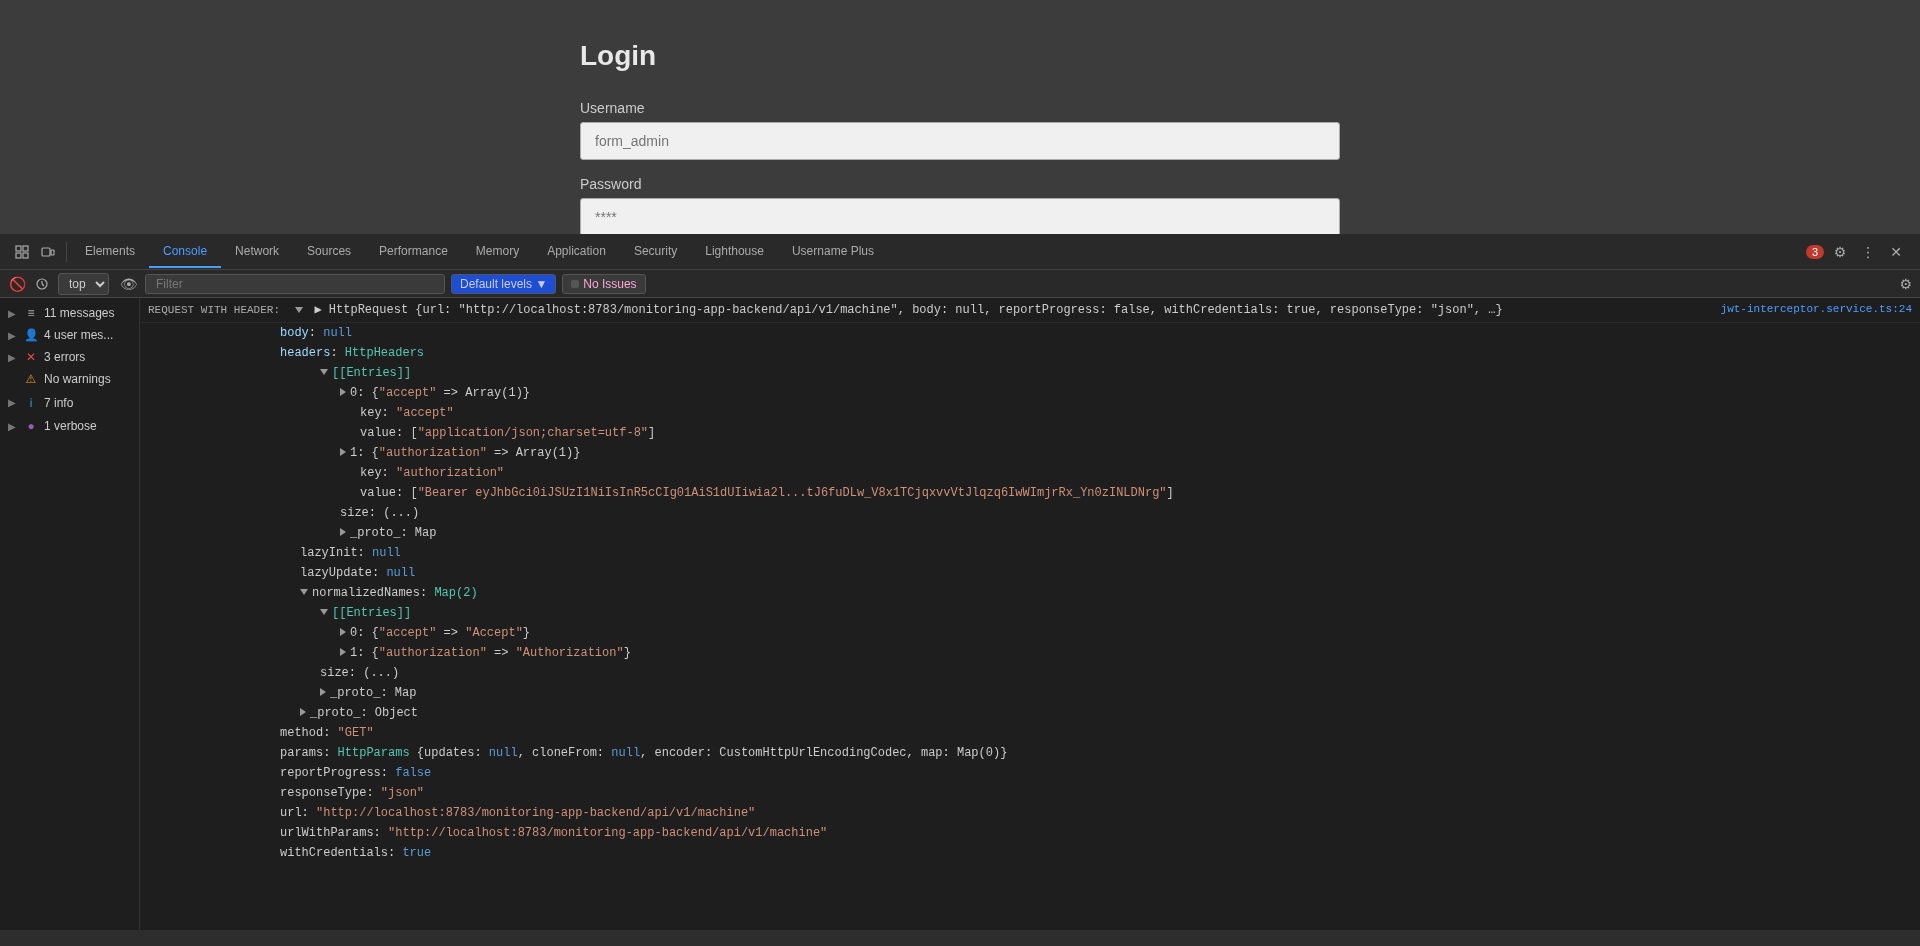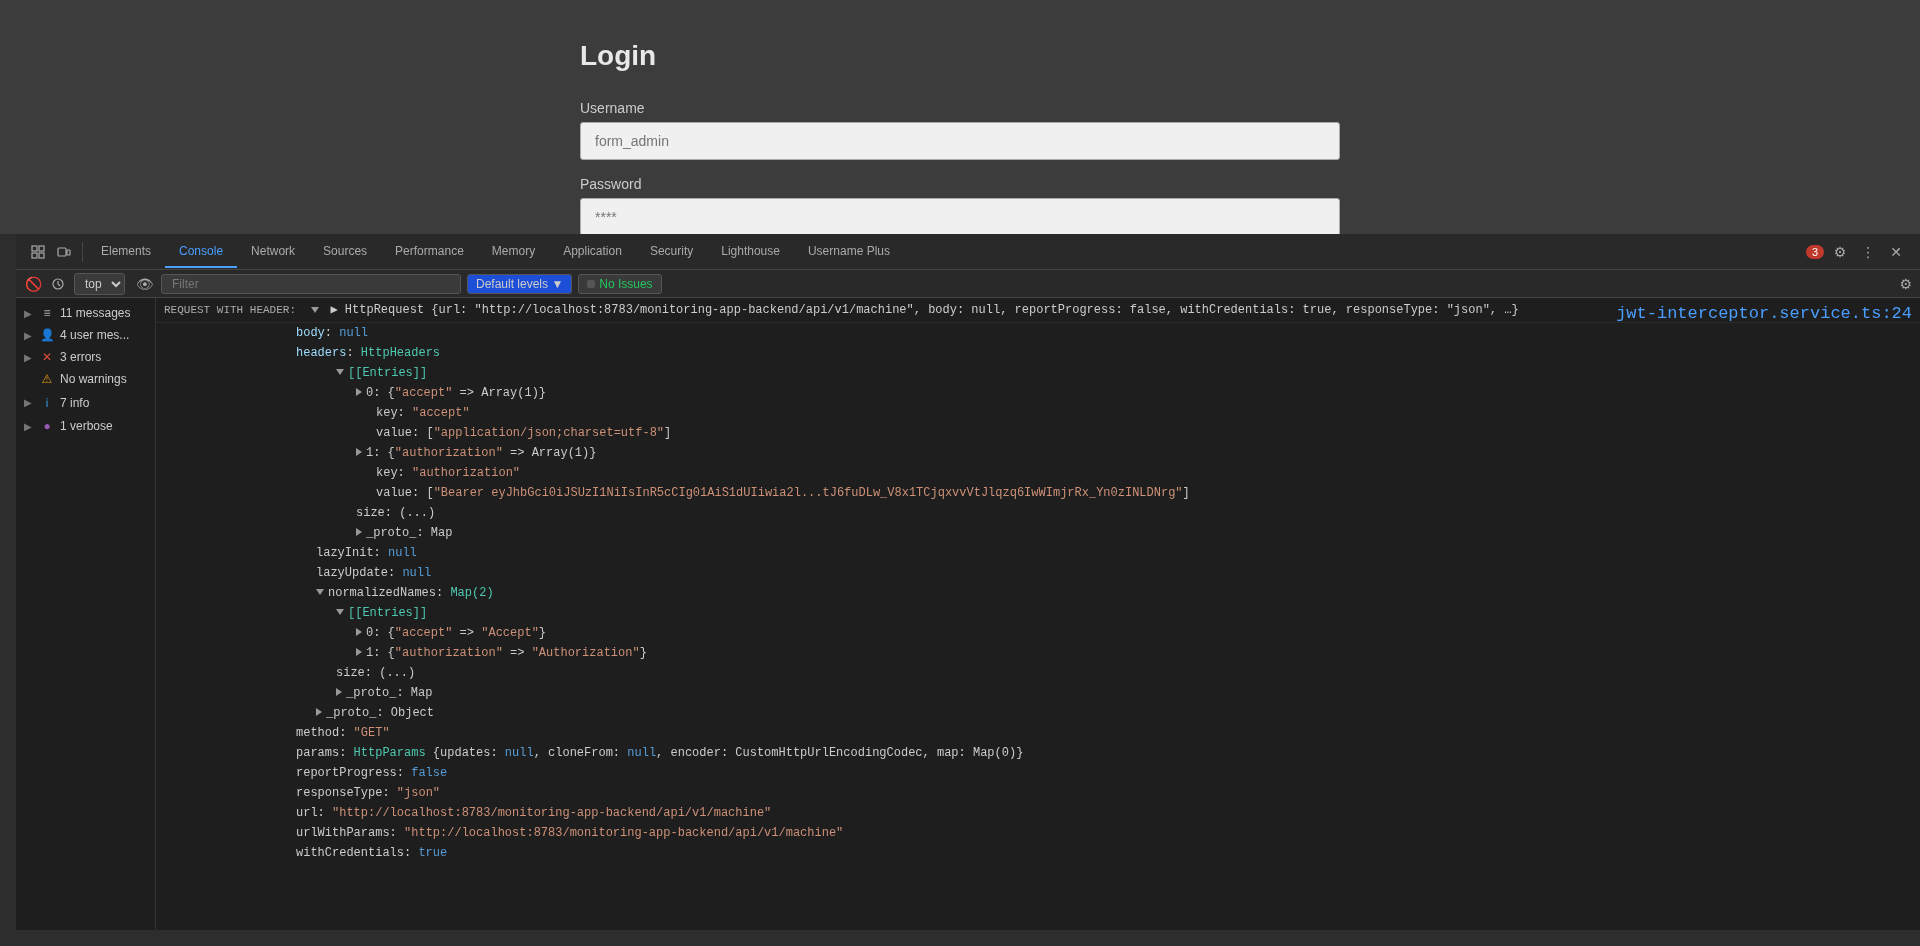--- a/index.html
+++ b/index.html
@@ -72,21 +72,20 @@
       cursor: pointer;
       text-decoration: none;
     }
 
     
     .devtools {
       background: #1e1e1e;
       height: 696px;
       display: flex;
       flex-direction: column;
-      margin-left: 16px;
     }
 
     
     .devtools-tabs {
       display: flex;
       align-items: center;
       background: #292929;
       border-bottom: 1px solid #444;
       height: 36px;
       padding: 0 4px;
@@ -198,21 +197,21 @@
       color: #ccc;
       border: 1px solid #555;
       border-radius: 3px;
       padding: 2px 8px;
       font-size: 12px;
       cursor: pointer;
     }
 
     .no-issues-badge {
       background: #3a3a3a;
-      color: #22c55e;
+      color: #f9a8d4;
       border: 1px solid #555;
       border-radius: 3px;
       padding: 2px 8px;
       font-size: 12px;
       display: flex;
       align-items: center;
       gap: 4px;
       cursor: pointer;
     }
 
@@ -296,21 +295,21 @@
     .log-entry {
       padding: 3px 8px 3px 120px;
       border-bottom: 1px solid #2a2a2a;
       line-height: 1.5;
       position: relative;
     }
 
     .log-source {
       float: right;
       color: #4a9eff;
-      font-size: 17px;
+      font-size: 11px;
       cursor: pointer;
     }
 
     
     .tree-line {
       padding: 1px 8px 1px 130px;
       font-family: 'Courier New', monospace;
       font-size: 12px;
       color: #ccc;
       line-height: 1.5;

